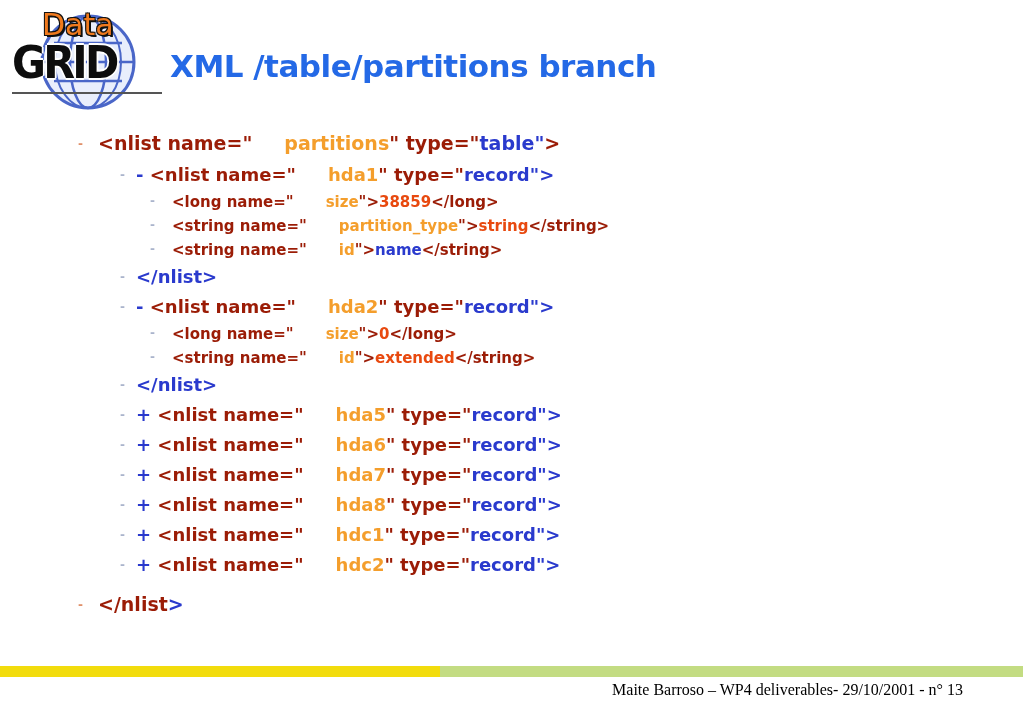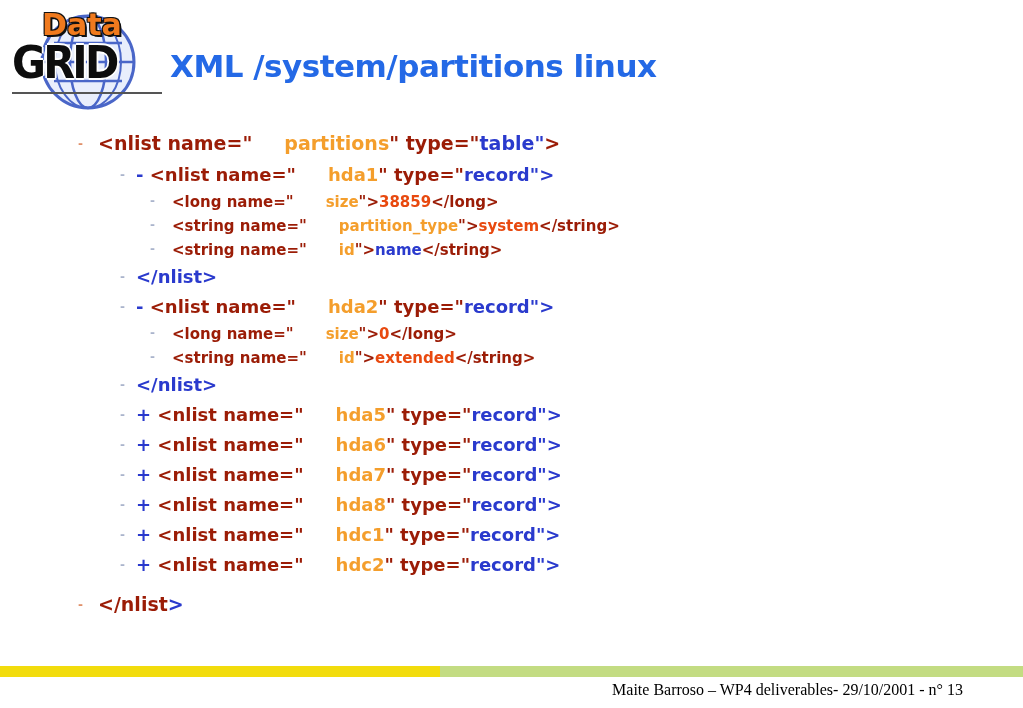--- a/index.html
+++ b/index.html
@@ -16,21 +16,21 @@
   .logo-globe { position: absolute; left: 34px; top: 8px; width: 100px; height: 100px; z-index: 1; }
   .logo-grid {
     position: absolute; left: 8px; top: 36px; z-index: 2;
     font-size: 45px; font-weight: bold; color: #0d0d0d;
     letter-spacing: -3px; transform: scaleX(0.92); transform-origin: left top;
     text-shadow: -2px 0 0 #fff, 2px 0 0 #fff, 0 -2px 0 #fff, 0 2px 0 #fff;
     line-height: 1;
   }
   .logo-data {
     position: absolute; left: 38px; top: 6px; z-index: 3;
-    font-size: 30px; font-weight: bold; color: #f07a1e;
+    font-size: 30px; font-weight: normal; color: #f07a1e;
     letter-spacing: 0px; line-height: 1;
     text-shadow: -1px -1px 0 #111, 1px -1px 0 #111, -1px 1px 0 #111, 1px 1px 0 #111, 2px 2px 0 #111;
   }
   .logo-underline { position: absolute; left: 8px; top: 88px; width: 150px; height: 2px; background: #555; z-index: 2; }
 
   
   .title {
     position: absolute; left: 170px; top: 48px;
     font-size: 31px; font-weight: bold; color: #2469e6;
     letter-spacing: -0.5px; white-space: nowrap;
@@ -71,27 +71,27 @@
     <ellipse cx="50" cy="50" rx="33" ry="46" fill="none" stroke="#4a66c8" stroke-width="2"></ellipse>
     <line x1="16" y1="31" x2="84" y2="31" stroke="#4a66c8" stroke-width="2.5"></line>
     <line x1="4" y1="50" x2="96" y2="50" stroke="#4a66c8" stroke-width="2.5"></line>
     <line x1="16" y1="69" x2="84" y2="69" stroke="#4a66c8" stroke-width="2.5"></line>
   </svg>
   <div class="logo-grid">GRID</div>
   <div class="logo-data">Data</div>
   <div class="logo-underline"></div>
 </div>
 
-<div class="title">XML /system/partitions linux</div>
+<div class="title">XML /table/partitions branch</div>
 
 <div class="code">
     <div class="line l1"><span class="bullet">-</span><span class="tok-red">&lt;nlist name="</span><span class="tok-orange">partitions</span><span class="tok-red">" type="</span><span class="tok-blue">table"</span><span class="tok-red">&gt;</span></div>
     <div class="line l2"><span class="bullet">-</span><span class="tok-blue">- </span><span class="tok-red">&lt;nlist name="</span><span class="tok-orange">hda1</span><span class="tok-red">" type="</span><span class="tok-blue">record"&gt;</span></div>
     <div class="line l3"><span class="bullet">-</span><span class="tok-red">&lt;long name="</span><span class="tok-orange">size</span><span class="tok-red">"&gt;</span><span class="tok-rust">38859</span><span class="tok-red">&lt;/long&gt;</span></div>
-    <div class="line l3"><span class="bullet">-</span><span class="tok-red">&lt;string name="</span><span class="tok-orange">partition_type</span><span class="tok-red">"&gt;</span><span class="tok-rust">system</span><span class="tok-red">&lt;/string&gt;</span></div>
+    <div class="line l3"><span class="bullet">-</span><span class="tok-red">&lt;string name="</span><span class="tok-orange">partition_type</span><span class="tok-red">"&gt;</span><span class="tok-rust">string</span><span class="tok-red">&lt;/string&gt;</span></div>
     <div class="line l3"><span class="bullet">-</span><span class="tok-red">&lt;string name="</span><span class="tok-orange">id</span><span class="tok-red">"&gt;</span><span class="tok-blue">name</span><span class="tok-red">&lt;/string&gt;</span></div>
     <div class="line l2"><span class="bullet">-</span><span class="tok-blue">&lt;/nlist&gt;</span></div>
     <div class="line l2"><span class="bullet">-</span><span class="tok-blue">- </span><span class="tok-red">&lt;nlist name="</span><span class="tok-orange">hda2</span><span class="tok-red">" type="</span><span class="tok-blue">record"&gt;</span></div>
     <div class="line l3"><span class="bullet">-</span><span class="tok-red">&lt;long name="</span><span class="tok-orange">size</span><span class="tok-red">"&gt;</span><span class="tok-rust">0</span><span class="tok-red">&lt;/long&gt;</span></div>
     <div class="line l3"><span class="bullet">-</span><span class="tok-red">&lt;string name="</span><span class="tok-orange">id</span><span class="tok-red">"&gt;</span><span class="tok-rust">extended</span><span class="tok-red">&lt;/string&gt;</span></div>
     <div class="line l2"><span class="bullet">-</span><span class="tok-blue">&lt;/nlist&gt;</span></div>
     <div class="line l2"><span class="bullet">-</span><span class="tok-blue">+ </span><span class="tok-red">&lt;nlist name="</span><span class="tok-orange">hda5</span><span class="tok-red">" type="</span><span class="tok-blue">record"&gt;</span></div>
     <div class="line l2"><span class="bullet">-</span><span class="tok-blue">+ </span><span class="tok-red">&lt;nlist name="</span><span class="tok-orange">hda6</span><span class="tok-red">" type="</span><span class="tok-blue">record"&gt;</span></div>
     <div class="line l2"><span class="bullet">-</span><span class="tok-blue">+ </span><span class="tok-red">&lt;nlist name="</span><span class="tok-orange">hda7</span><span class="tok-red">" type="</span><span class="tok-blue">record"&gt;</span></div>
     <div class="line l2"><span class="bullet">-</span><span class="tok-blue">+ </span><span class="tok-red">&lt;nlist name="</span><span class="tok-orange">hda8</span><span class="tok-red">" type="</span><span class="tok-blue">record"&gt;</span></div>

